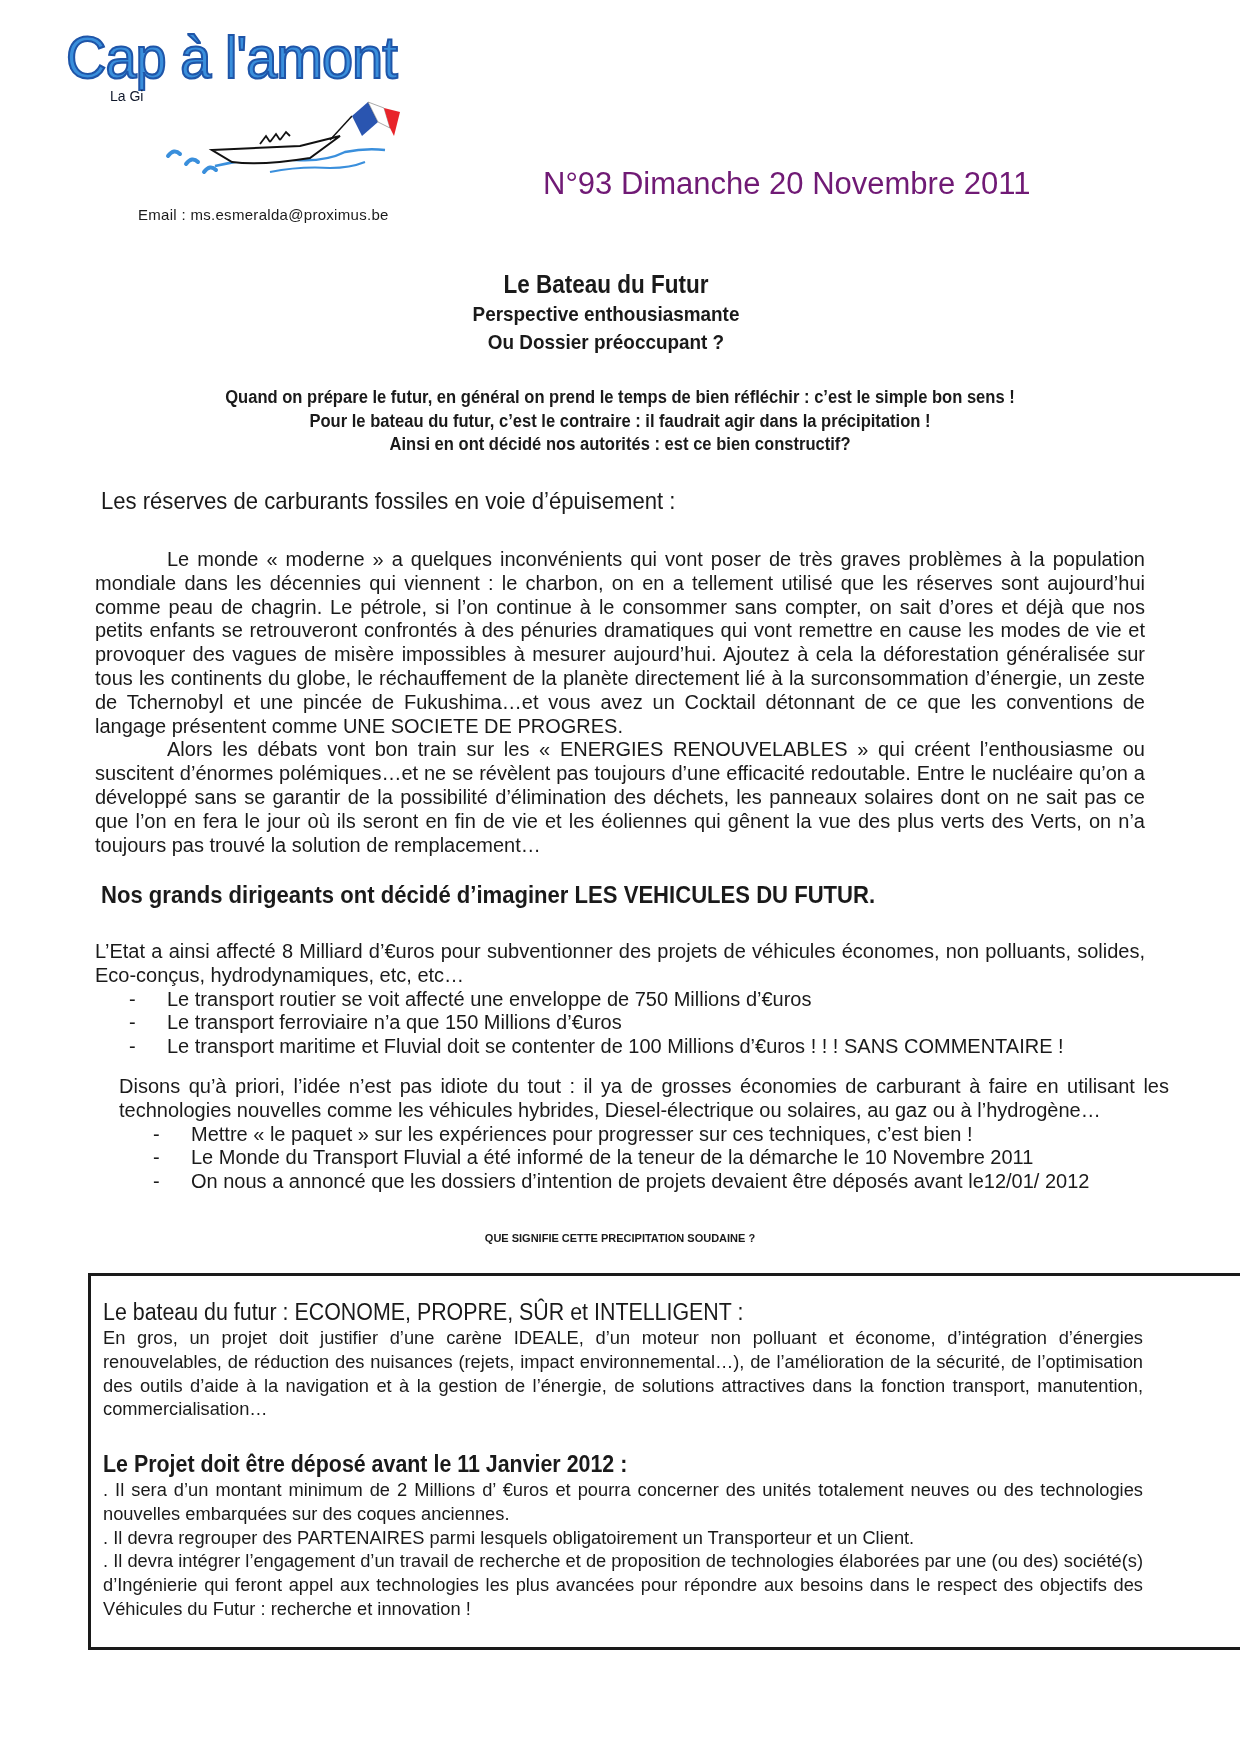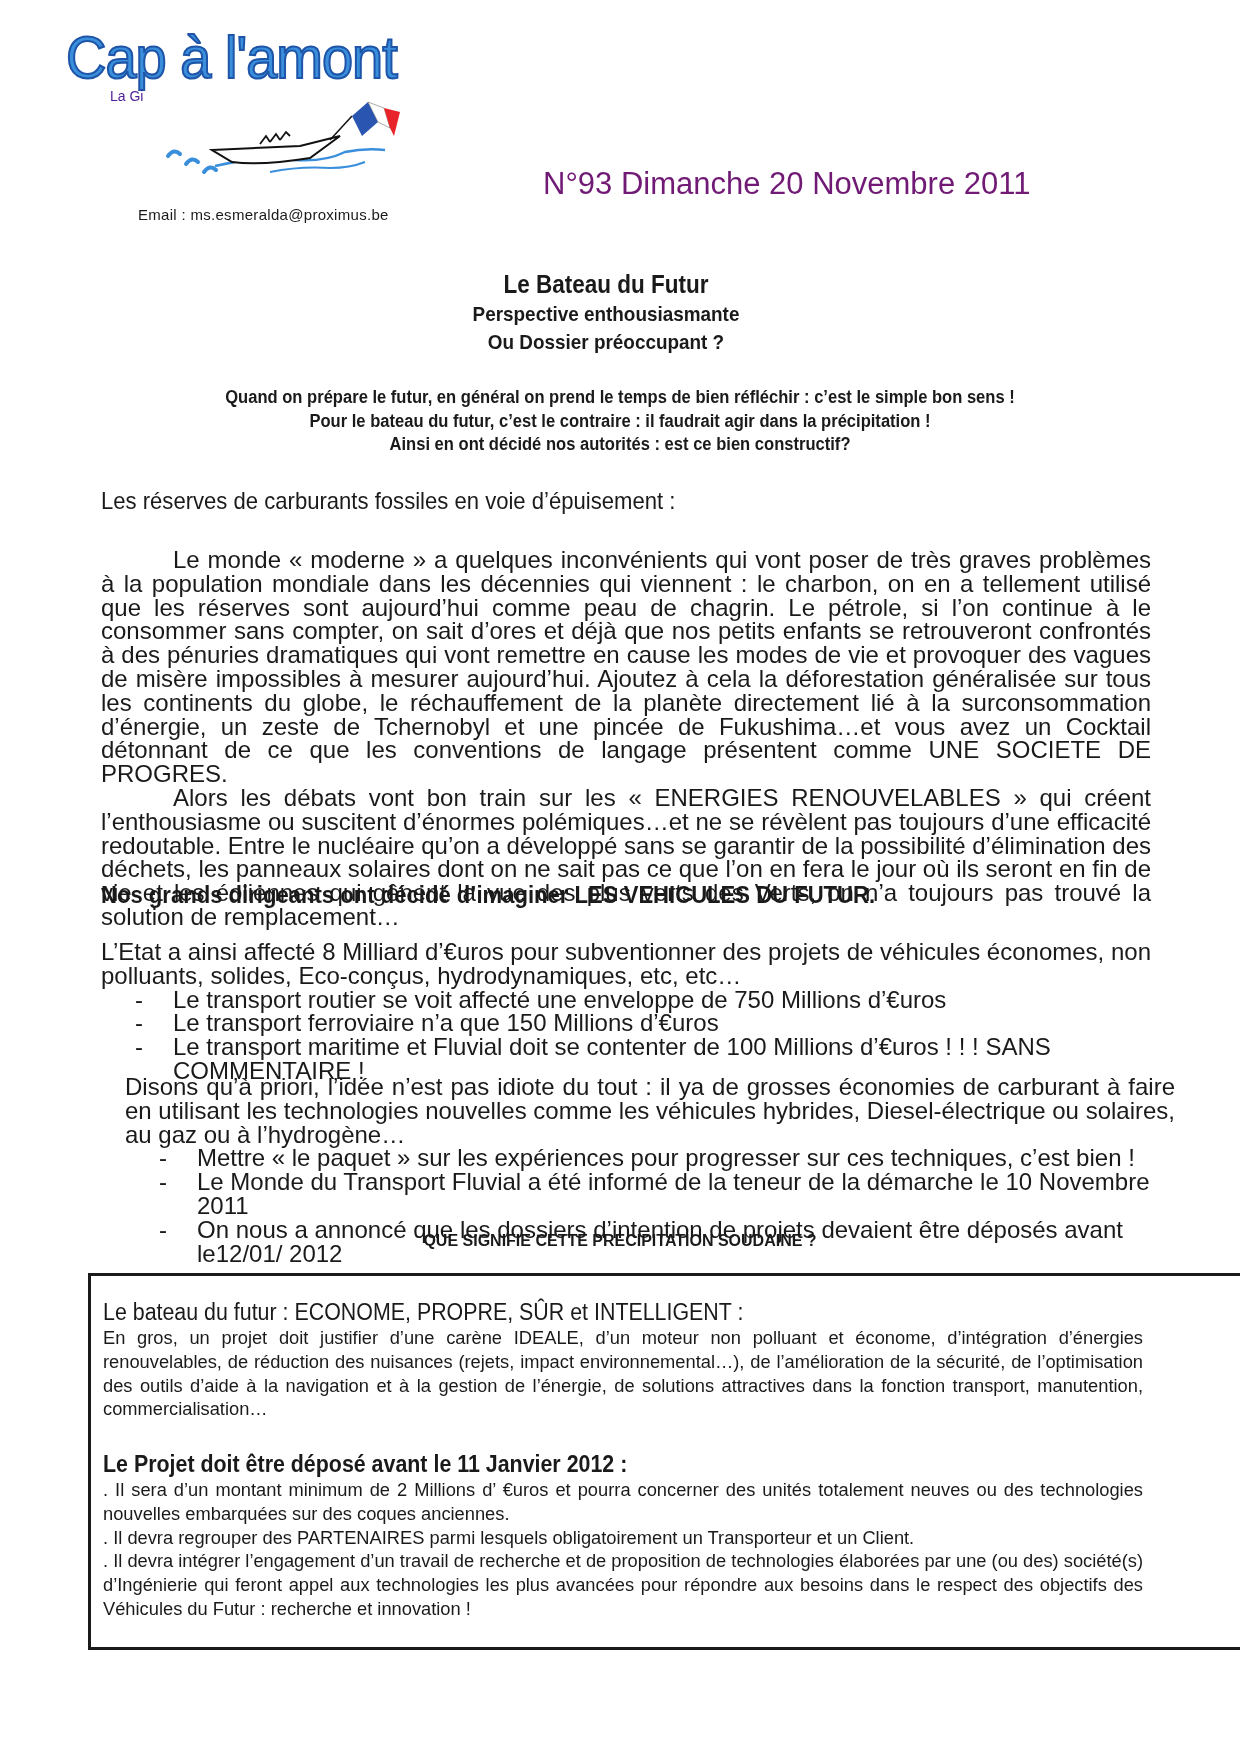--- a/index.html
+++ b/index.html
@@ -9,52 +9,52 @@
     }
     .logo-title {
       position: absolute; left: 66px; top: 30px;
       font-family: "Liberation Sans", sans-serif;
       font-size: 56px; letter-spacing: -1px; line-height: 1;
       color: #3a8fdc;
       -webkit-text-stroke: 2px #1f55a8;
       transform: scaleY(1.05);
     }
     .logo-sub {
-      position: absolute; left: 110px; top: 88px; font-size: 14px; color: #4c1d95; text-align: center;
+      position: absolute; left: 110px; top: 88px; font-size: 14px; color: #0f172a; text-align: center;
     }
     .boat-svg { position: absolute; left: 160px; top: 100px; }
     .email {
       position: absolute; left: 138px; top: 206px; font-size: 15px; letter-spacing: 0.3px;
     }
     .issue {
       position: absolute; left: 543px; top: 166px; font-size: 31px; color: #701a75;
     }
     .titles { position: absolute; left: 0; width: 1212px; text-align: center; top: 268px; }
     .t-main { font-size: 25px; font-weight: bold; line-height: 32px; transform: scaleX(0.9); }
     .t-sub { font-size: 21px; font-weight: bold; line-height: 28px; transform: scaleX(0.9); }
     .intro { position: absolute; left: 0; width: 1240px; top: 386px; text-align: center; }
     .intro div { font-size: 18px; font-weight: bold; line-height: 23.5px; transform: scaleX(0.92); }
     .h2 {
       position: absolute; left: 101px; font-size: 24px; line-height: 30px;
       transform-origin: left center; transform: scaleX(0.92); white-space: nowrap;
     }
     .h2.bold { font-weight: bold; }
     .para {
-      position: absolute; left: 101px; width: 1050px; font-size: 24px; line-height: 23.8px;
+      position: absolute; left: 95px; width: 1050px; font-size: 20px; line-height: 23.8px;
       text-align: justify;
     }
     .para p { margin: 0; text-indent: 72px; }
     .para .nojust { text-align: left; }
     .plain { margin: 0; }
     .bullets { list-style: none; margin: 0; padding: 0; }
     .bullets li { position: relative; padding-left: 72px; line-height: 23.8px; }
     .bullets li .dash { position: absolute; left: 34px; }
     .question {
       position: absolute; left: 0; width: 1240px; top: 1232px; text-align: center;
-      font-size: 16px; font-weight: bold;
+      font-size: 11px; font-weight: bold;
     }
     .box {
       position: absolute; left: 88px; top: 1273px; width: 1218px; height: 377px;
       border: 3px solid #1a1a1a; box-sizing: border-box;
     }
     .box-h {
       position: absolute; left: 12px; font-size: 23px; line-height: 28px; white-space: nowrap;
       transform-origin: left center; transform: scaleX(0.93);
     }
     .box-h.bold { font-weight: bold; }

